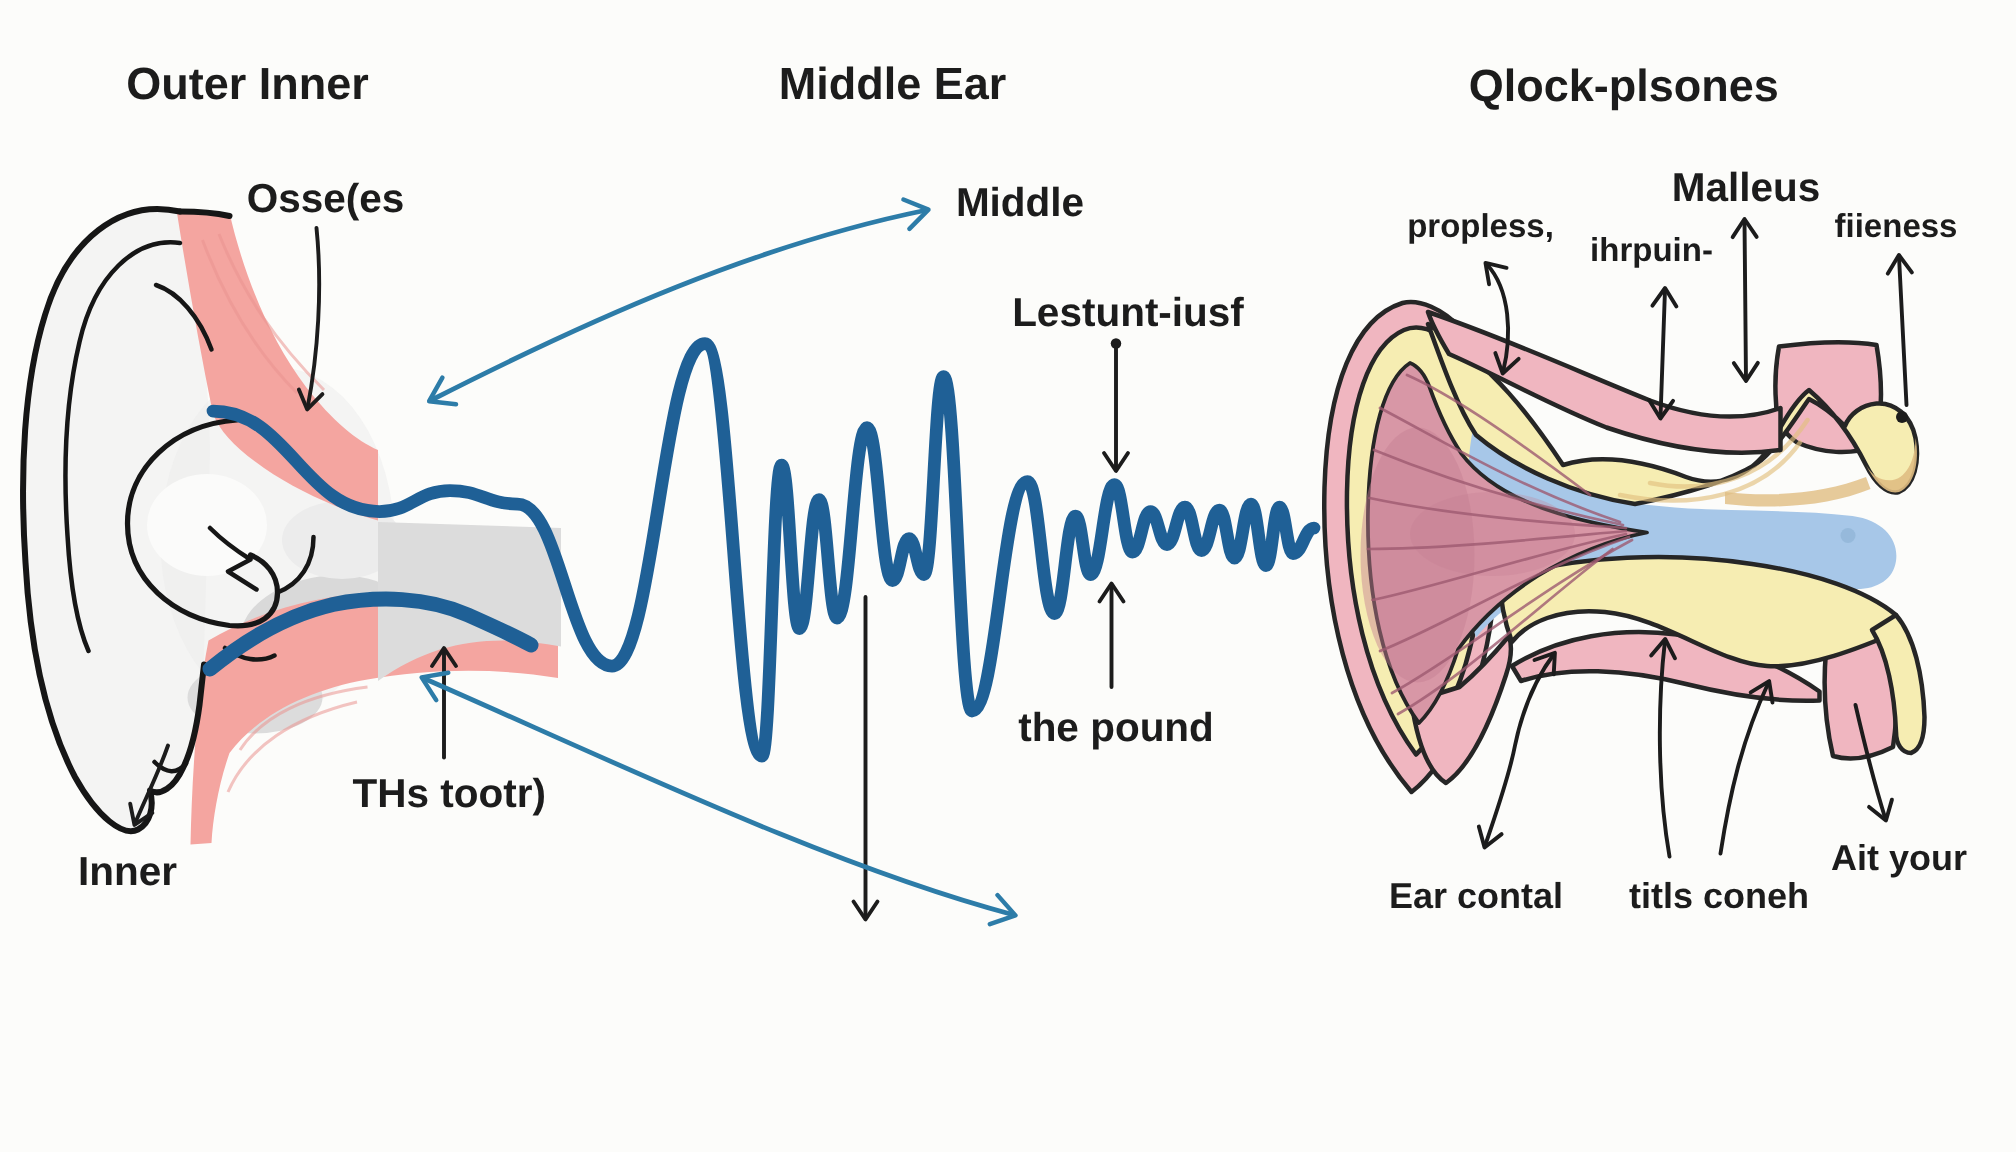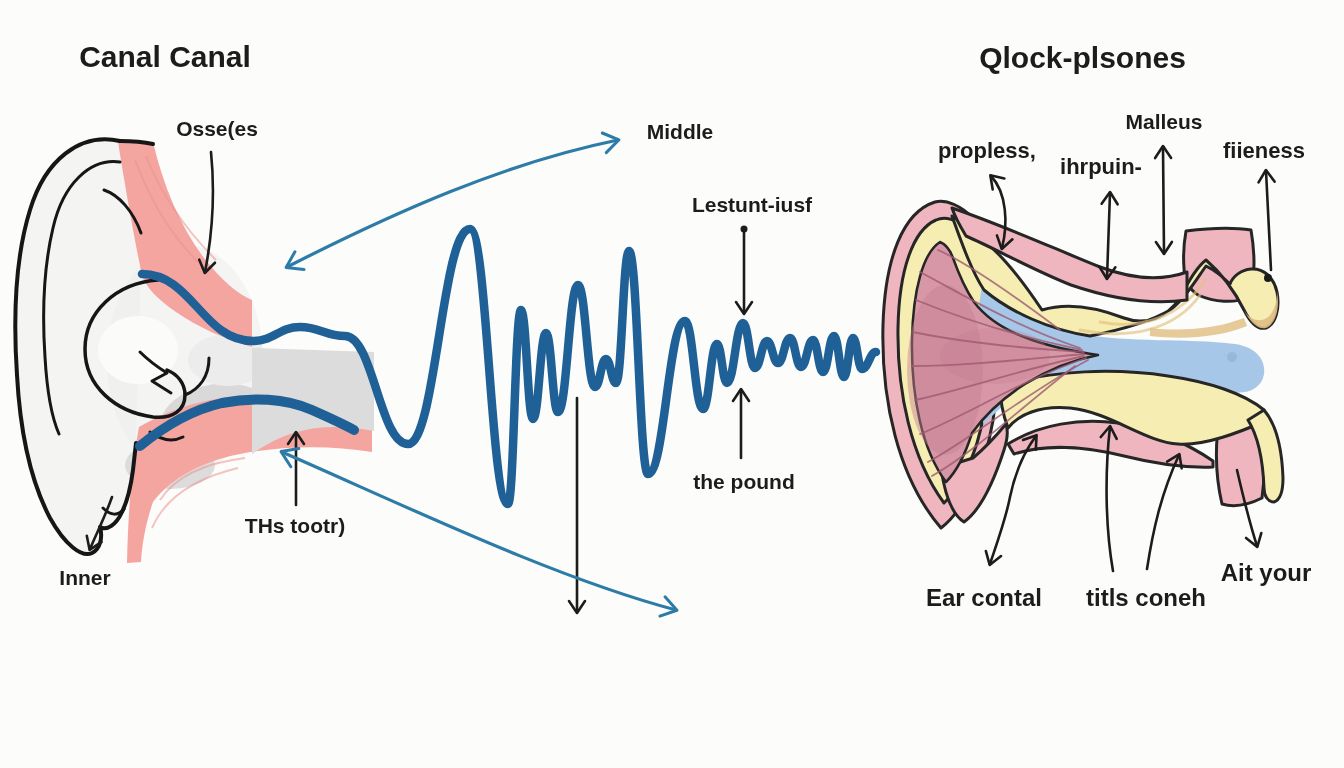--- a/index.html
+++ b/index.html
@@ -1,21 +1,21 @@
 <!DOCTYPE html>
 <html style="--ink: #1c1c1c; --wave-blue: #1f6096; --arrow-teal: #2d7ca8; --outer-ear-pink: #f4a5a0; --inner-pink: #f0b6c0; --inner-yellow: #f6edb2; --inner-mauve: #d897a6; --inner-blue: #a7c7e8; --tan: #e0bd82;"><head>
 <meta charset="utf-8">
 <style>
   html,body{margin:0;padding:0;background:#fff;}
   .stage{position:relative;width:1344px;height:768px;background:#fcfcfa;overflow:hidden;
          font-family:"Liberation Sans",sans-serif;}
   .stage svg{position:absolute;left:0;top:0;}
   .lbl{position:absolute;font-weight:700;color:var(--ink,#1c1c1c);text-align:center;
        white-space:nowrap;line-height:1.12;}
-  .s22{font-size:22px}.s23{font-size:21px}.s24{font-size:24px}.s30{font-size:30px}.s33{font-size:33px}
+  .s22{font-size:22px}.s23{font-size:27px}.s24{font-size:24px}.s30{font-size:30px}.s33{font-size:33px}
   .raten{line-height:31px;white-space:normal}
   
   .arrB{stroke:var(--ink,#1c1c1c);stroke-width:2.6;fill:none;stroke-linecap:round}
   .arrT{stroke:var(--arrow-teal,#2d7ca8);stroke-width:3.2;fill:none;stroke-linecap:round}
   .wave{stroke:var(--wave-blue,#1f6096);stroke-width:8.5;fill:none;stroke-linecap:round;stroke-linejoin:round}
   .wave2{stroke:var(--wave-blue,#1f6096);stroke-width:10;fill:none;stroke-linecap:round}
   .pinkL{fill:var(--outer-ear-pink,#f4a5a0)}
   .pinkLs{stroke:#e9938f;stroke-width:2;fill:none;opacity:.55}
   .gray1{fill:#ececec}.gray2{fill:#dcdcdc}.gray3{fill:#d9d9d9}
   .earLine{stroke:#161616;fill:none;stroke-linecap:round;stroke-linejoin:round}
@@ -129,21 +129,22 @@
     <path class="arrB" marker-start="url(#mB)" d="M 1266,171 L 1271,270"></path>
     <path class="arrB" marker-start="url(#mB)" marker-end="url(#mB)" d="M 990,564 C 998,540 1006,518 1010,497 C 1015,473 1024,452 1036,436"></path>
     <path class="arrB" marker-end="url(#mB)" d="M 1113,571 C 1105,525 1105,470 1110,427"></path>
     <path class="arrB" marker-end="url(#mB)" d="M 1147,569 C 1153,530 1161,494 1179,455"></path>
     <path class="arrB" marker-end="url(#mB)" d="M 1237,470 C 1243,496 1250,524 1257,546"></path>
     <path class="arrT" marker-start="url(#mT)" marker-end="url(#mT)" d="M 287,267 C 395,212 505,163 618,140"></path>
     <path class="arrT" marker-start="url(#mT)" marker-end="url(#mT)" d="M 282,452 C 410,508 555,578 676,610"></path>
   </g>
 </svg>
 
-  <div class="lbl s30" style="left:65px;top:40px;width:200px">Canal Canal</div>
+  <div class="lbl s30" style="left:65px;top:40px;width:200px">Outer Inner</div>
+  <div class="lbl s30" style="left:495px;top:40px;width:200px">Middle Ear</div>
   <div class="lbl s30" style="left:975px;top:41px;width:215px">Qlock-plsones</div>
 
   <div class="lbl s23" style="left:157px;top:117px;width:120px">Osse(es</div>
   <div class="lbl s23" style="left:620px;top:120px;width:120px">Middle</div>
   <div class="lbl s23" style="left:672px;top:193px;width:160px">Lestunt-iusf</div>
   <div class="lbl s23" style="left:674px;top:470px;width:140px">the pound</div>
   <div class="lbl s23" style="left:35px;top:566px;width:100px">Inner</div>
   <div class="lbl s23" style="left:235px;top:514px;width:120px">THs tootr)</div>
   <div class="lbl s22" style="left:927px;top:139px;width:120px">propless,</div>
   <div class="lbl s22" style="left:1041px;top:155px;width:120px">ihrpuin-</div>

